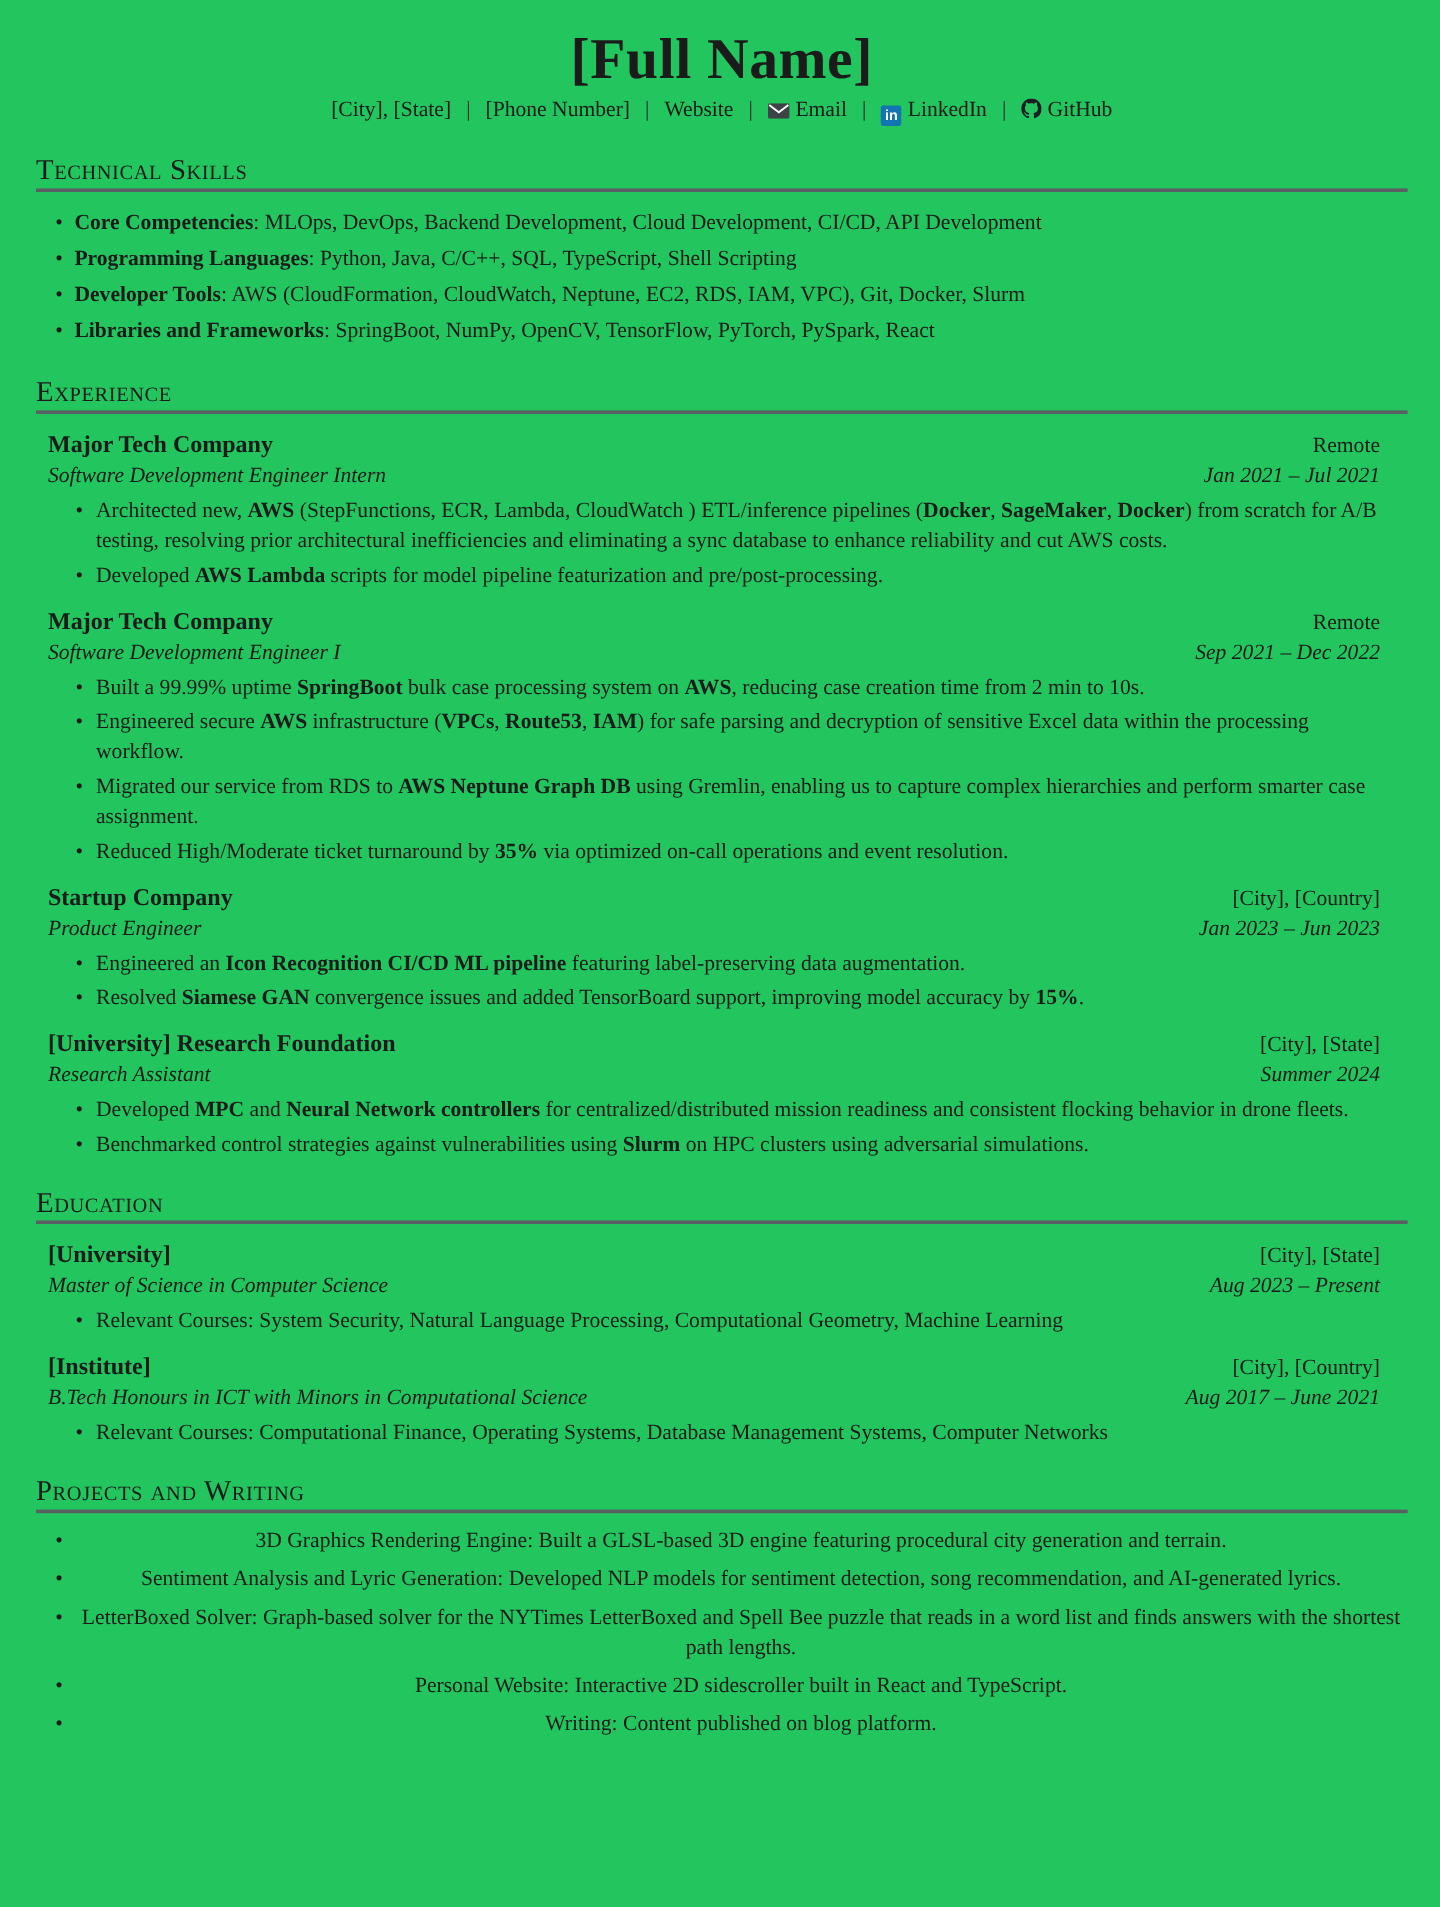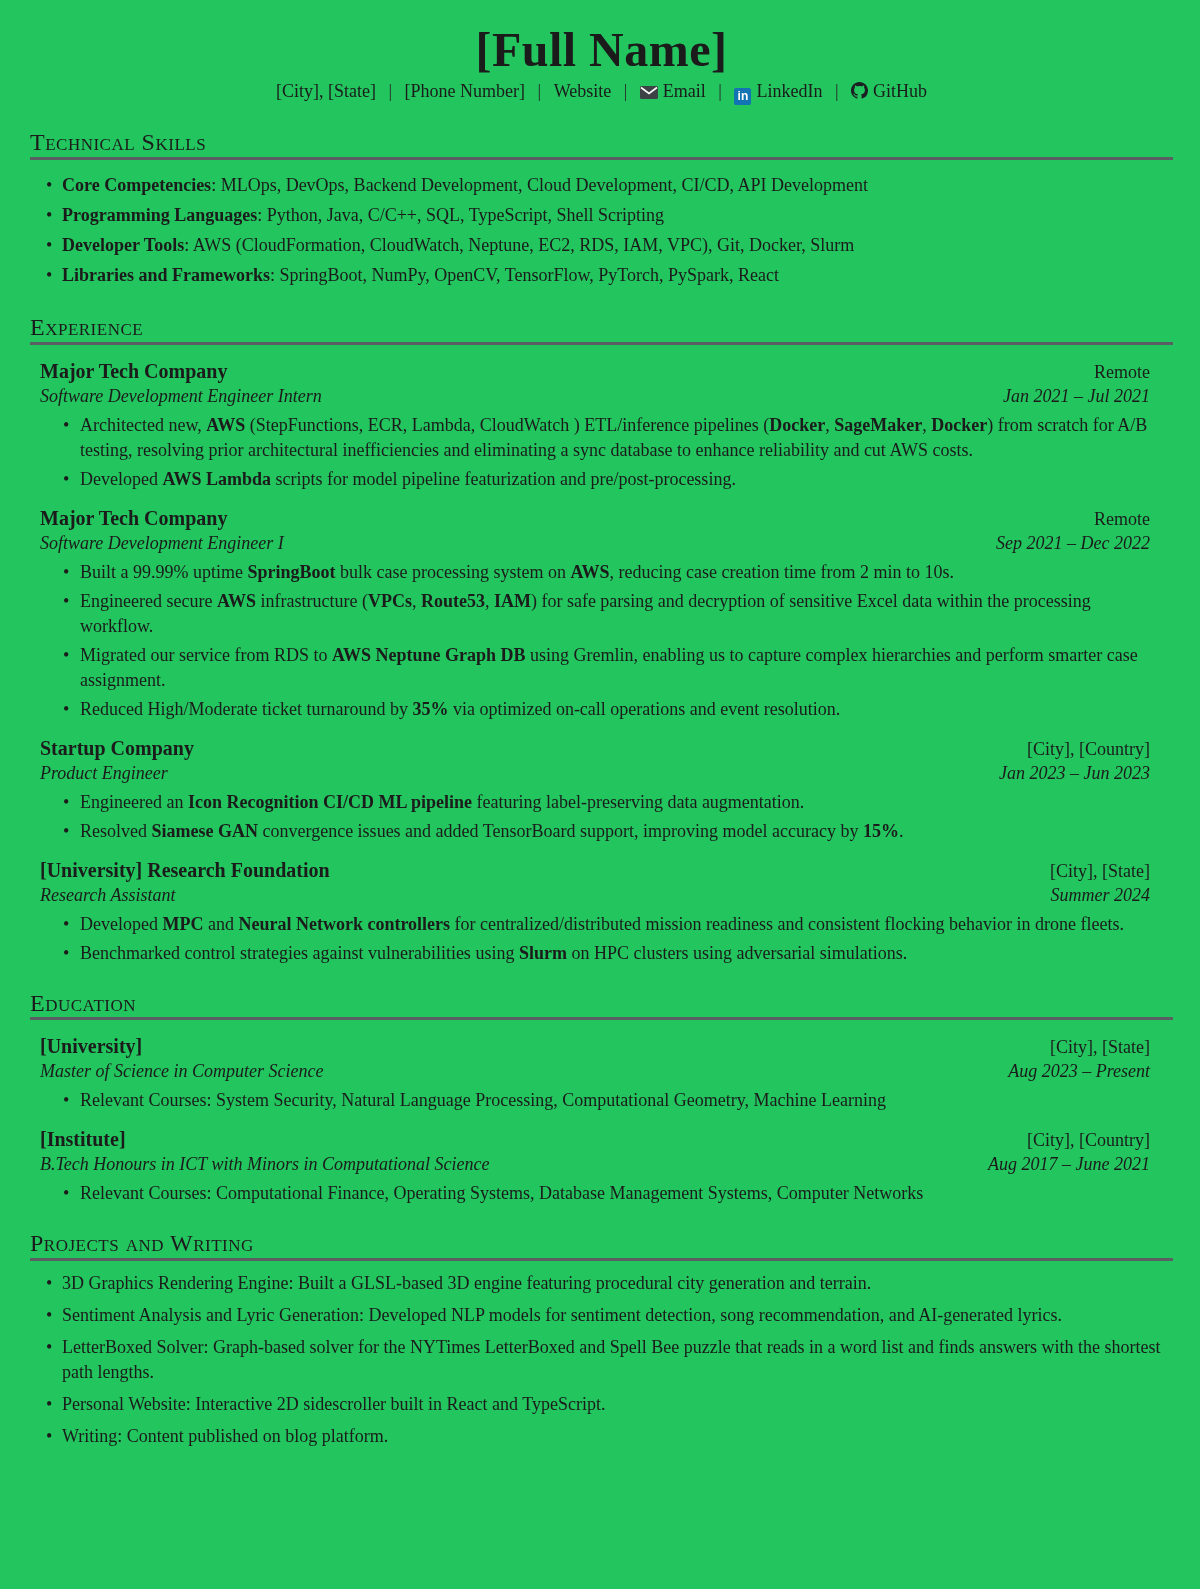--- a/index.html
+++ b/index.html
@@ -64,21 +64,21 @@
   }
 
   ul.flat-list {
     list-style: none;
     margin: 10px 0 0 0;
     padding: 0 0 0 32px;
   }
   ul.flat-list > li { position: relative; }
   ul.flat-list > li::before { content: "\2022"; position: absolute; left: -16px; }
   ul.skills-list > li { line-height: 30px; }
-  ul.projects-list > li { line-height: 25px; margin-bottom: 7px; margin-top: 4px; }
+  ul.projects-list > li { line-height: 25px; margin-bottom: 7px; margin-top: 4px; text-align: center; }
 
   
   .entry { margin: 14px 23px 0 10px; }
   .entry-row { display: flex; justify-content: space-between; align-items: baseline; }
   .entry-title { font-size: 20px; font-weight: 700; line-height: 24px; }
   .entry-loc { font-size: 18px; }
   .role-row {
     display: flex; justify-content: space-between; align-items: baseline;
     font-style: italic; font-size: 18px; line-height: 24px; margin-top: 1px;
   }

